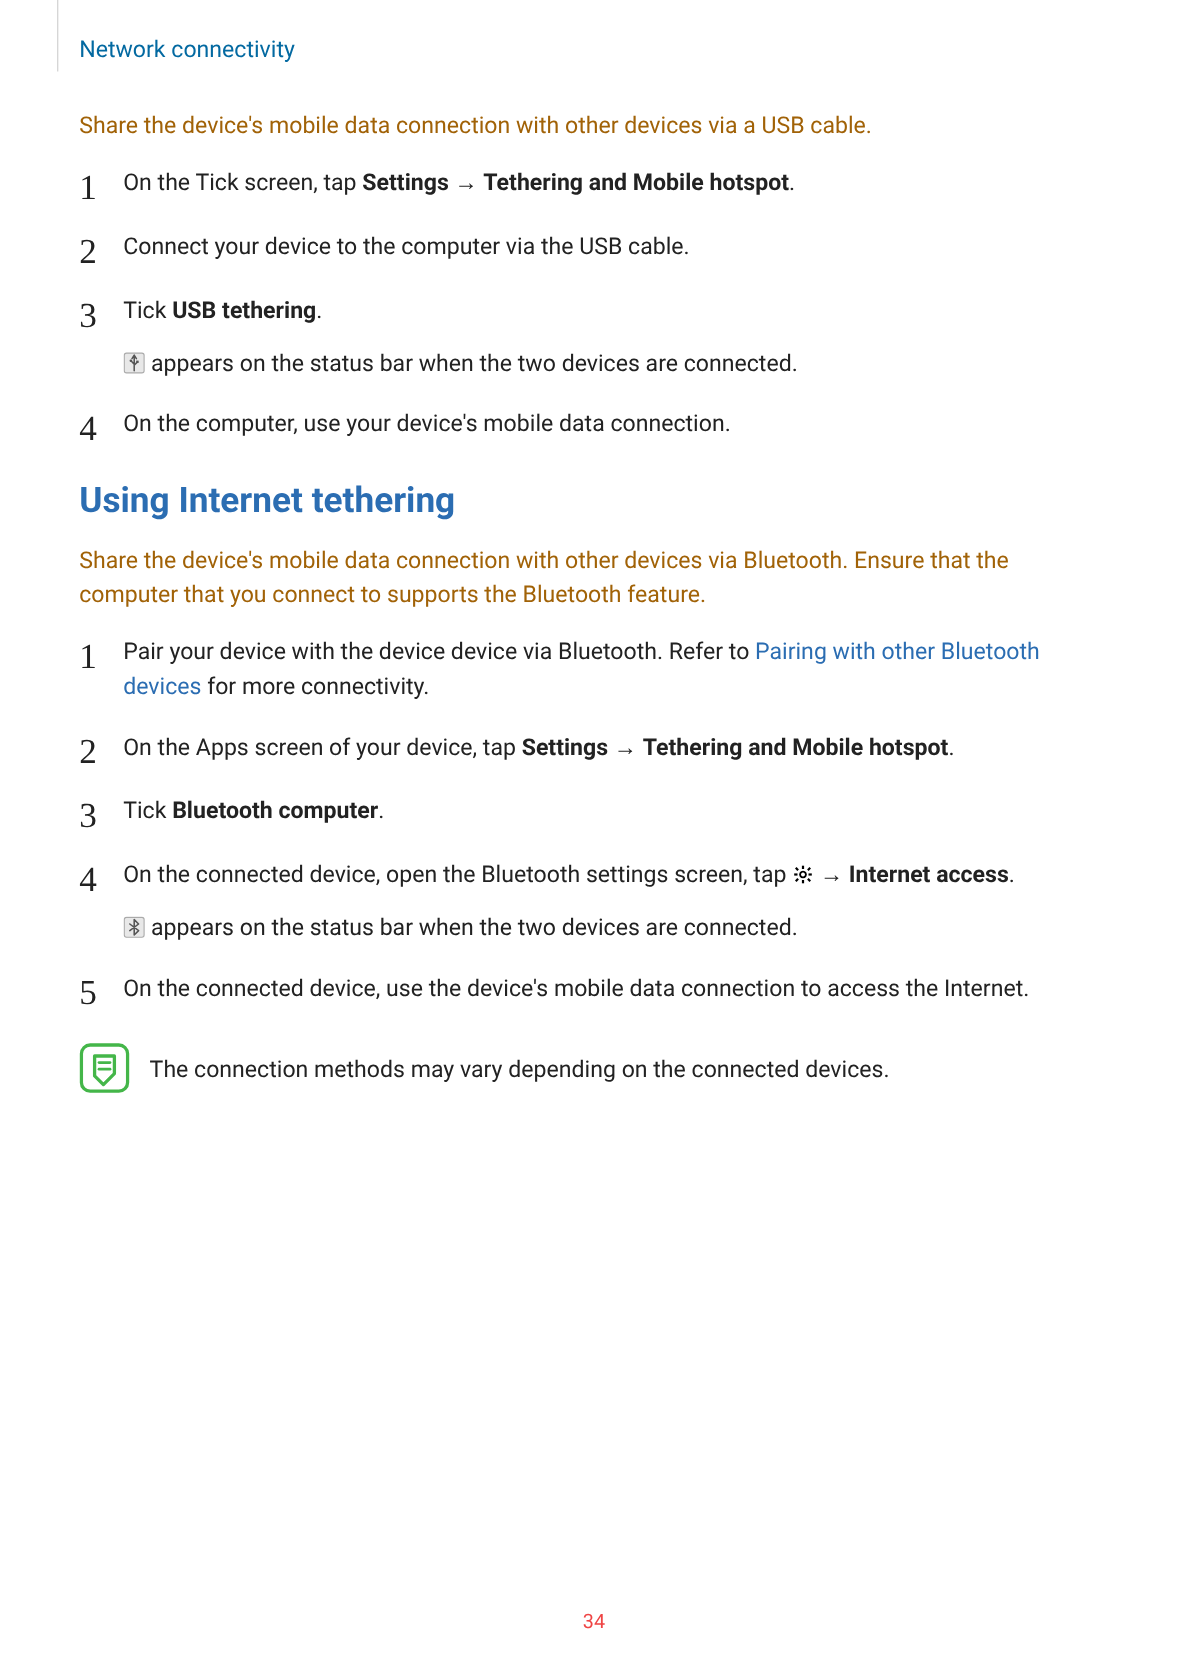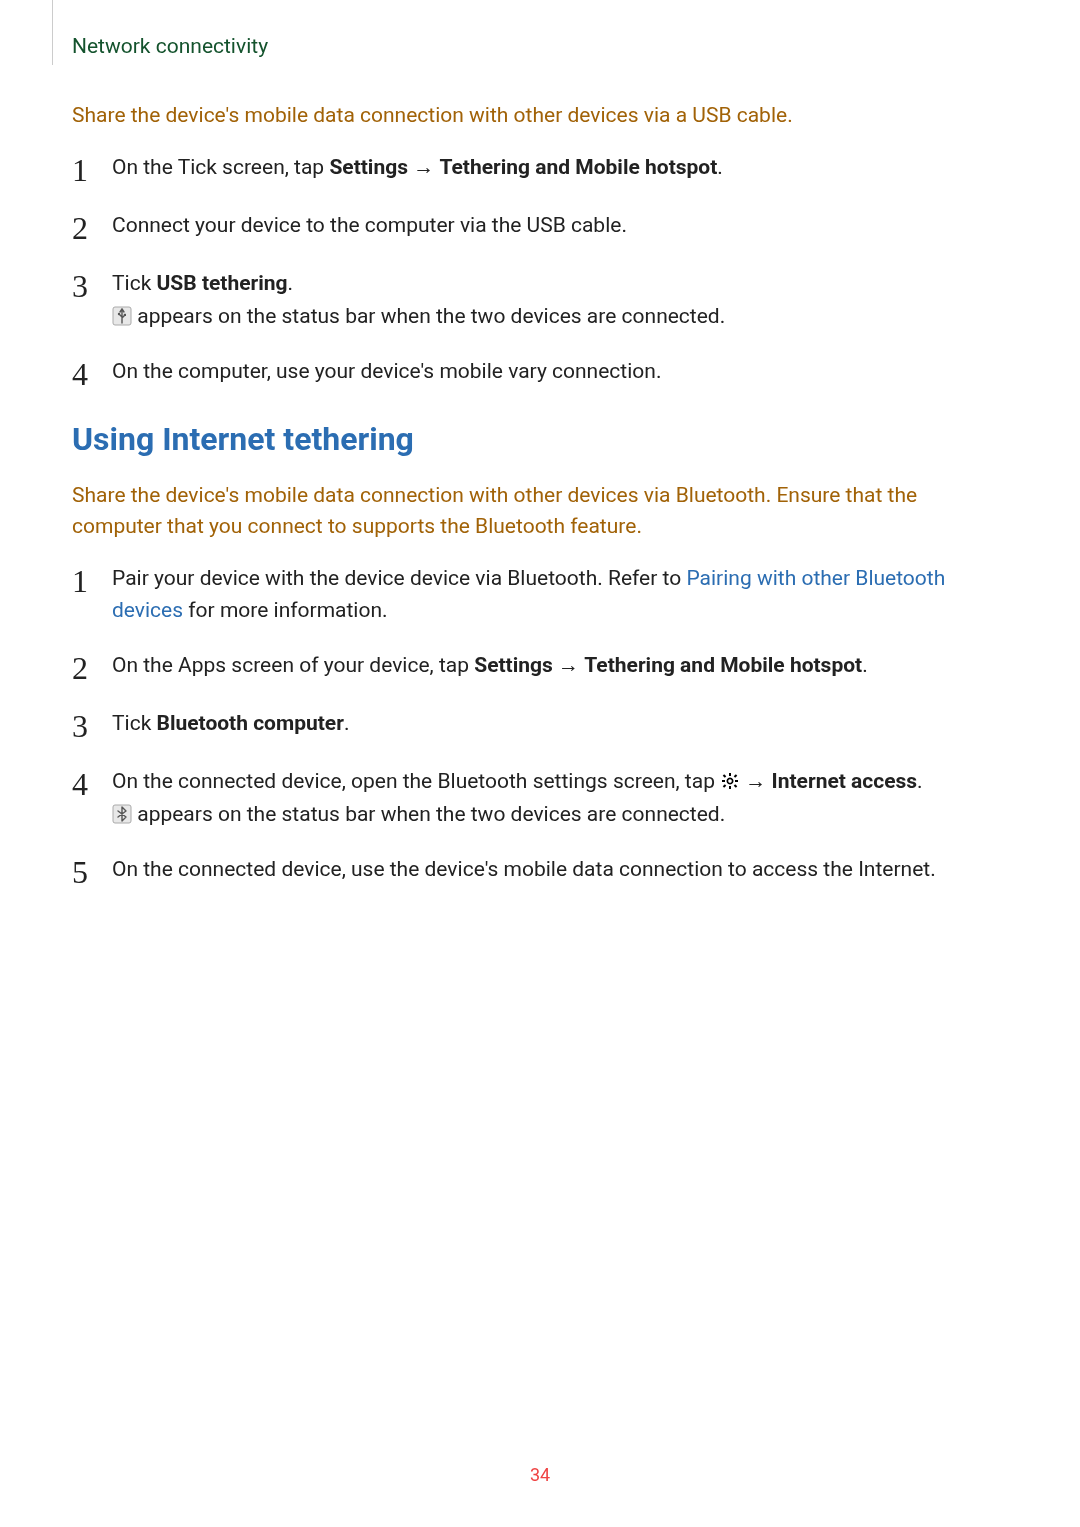--- a/index.html
+++ b/index.html
@@ -21,21 +21,21 @@
     top: 0;
     width: 1px;
     height: 65px;
     background: #ccc;
   }
   .breadcrumb {
     position: absolute;
     left: 72px;
     top: 34px;
     font-size: 21px;
-    color: #14532d;
+    color: #0369a1;
     font-weight: 400;
   }
   .content {
     position: absolute;
     left: 72px;
     top: 100px;
     right: 72px;
   }
   h2.section-title {
     font-size: 32px;
@@ -74,21 +74,21 @@
     color: #222;
     font-family: Georgia, "Times New Roman", serif;
     width: 30px;
     text-align: left;
   }
   .step-main {
     color: #222;
   }
   .step-sub {
     display: block;
-    margin-top: 1px;
+    margin-top: 16px;
     color: #222;
     font-size: 21px;
   }
   .bold {
     font-weight: 700;
   }
   .arrow {
     font-weight: 400;
   }
   a.link {
@@ -153,31 +153,31 @@
       <span class="step-sub">
         <svg class="inline-icon" viewBox="0 0 20 20">
           <rect x="1" y="1" width="18" height="18" rx="2" fill="#e8e8e8" stroke="#aaa" stroke-width="1"></rect>
           <path d="M10 3 L10 17 M10 3 L8 6 M10 3 L12 6 M7 8 L10 11 M13 9 L10 12" stroke="#555" stroke-width="1.4" fill="none" stroke-linecap="round"></path>
           <circle cx="7" cy="8" r="1.2" fill="#555"></circle>
           <rect x="11.8" y="7.8" width="2.2" height="2.2" fill="#555"></rect>
         </svg><span> appears on the status bar when the two devices are connected.</span>
       </span>
     </li>
     <li>
-      <span class="step-main">On the computer, use your device's mobile vary connection.</span>
+      <span class="step-main">On the computer, use your device's mobile data connection.</span>
     </li>
   </ol>
 
   <h2 class="section-title">Using Internet tethering</h2>
   <p class="intro">Share the device's mobile data connection with other devices via Bluetooth. Ensure that the computer that you connect to supports the Bluetooth feature.</p>
 
   <ol class="steps">
     <li>
       <span class="step-main">
-        <span>Pair your device with the device device via Bluetooth. Refer to </span><a href="#" class="link">Pairing with other Bluetooth devices</a><span> for more information.</span>
+        <span>Pair your device with the device device via Bluetooth. Refer to </span><a href="#" class="link">Pairing with other Bluetooth devices</a><span> for more connectivity.</span>
       </span>
     </li>
     <li>
       <span class="step-main">
         <span>On the Apps screen of your device, tap </span><span class="bold">Settings</span><span class="arrow"> → </span><span class="bold">Tethering and Mobile hotspot</span><span>.</span>
       </span>
     </li>
     <li>
       <span class="step-main">
         <span>Tick </span><span class="bold">Bluetooth computer</span><span>.</span>
@@ -204,16 +204,25 @@
           <rect x="1" y="1" width="18" height="18" rx="2" fill="#e8e8e8" stroke="#aaa" stroke-width="1"></rect>
           <path d="M10 3 L10 17 L14 13 L6 7 M10 3 L14 7 L6 13" stroke="#555" stroke-width="1.4" fill="none" stroke-linejoin="round" stroke-linecap="round"></path>
         </svg><span> appears on the status bar when the two devices are connected.</span>
       </span>
     </li>
     <li>
       <span class="step-main">On the connected device, use the device's mobile data connection to access the Internet.</span>
     </li>
   </ol>
 
+  <div class="note-box">
+    <svg class="note-icon" viewBox="0 0 46 46">
+      <rect x="2" y="2" width="42" height="42" rx="8" fill="#fff" stroke="#44b649" stroke-width="3"></rect>
+      <path d="M14 12 L32 12 L32 28 L22 38 L14 30 Z" fill="none" stroke="#44b649" stroke-width="3" stroke-linejoin="round"></path>
+      <line x1="18" y1="18" x2="28" y2="18" stroke="#44b649" stroke-width="2.5" stroke-linecap="round"></line>
+      <line x1="18" y1="24" x2="28" y2="24" stroke="#44b649" stroke-width="2.5" stroke-linecap="round"></line>
+    </svg>
+    <div class="note-text">The connection methods may vary depending on the connected devices.</div>
+  </div>
 
 </div>
 
 <div class="page-number">34</div>
 
 </body></html>

